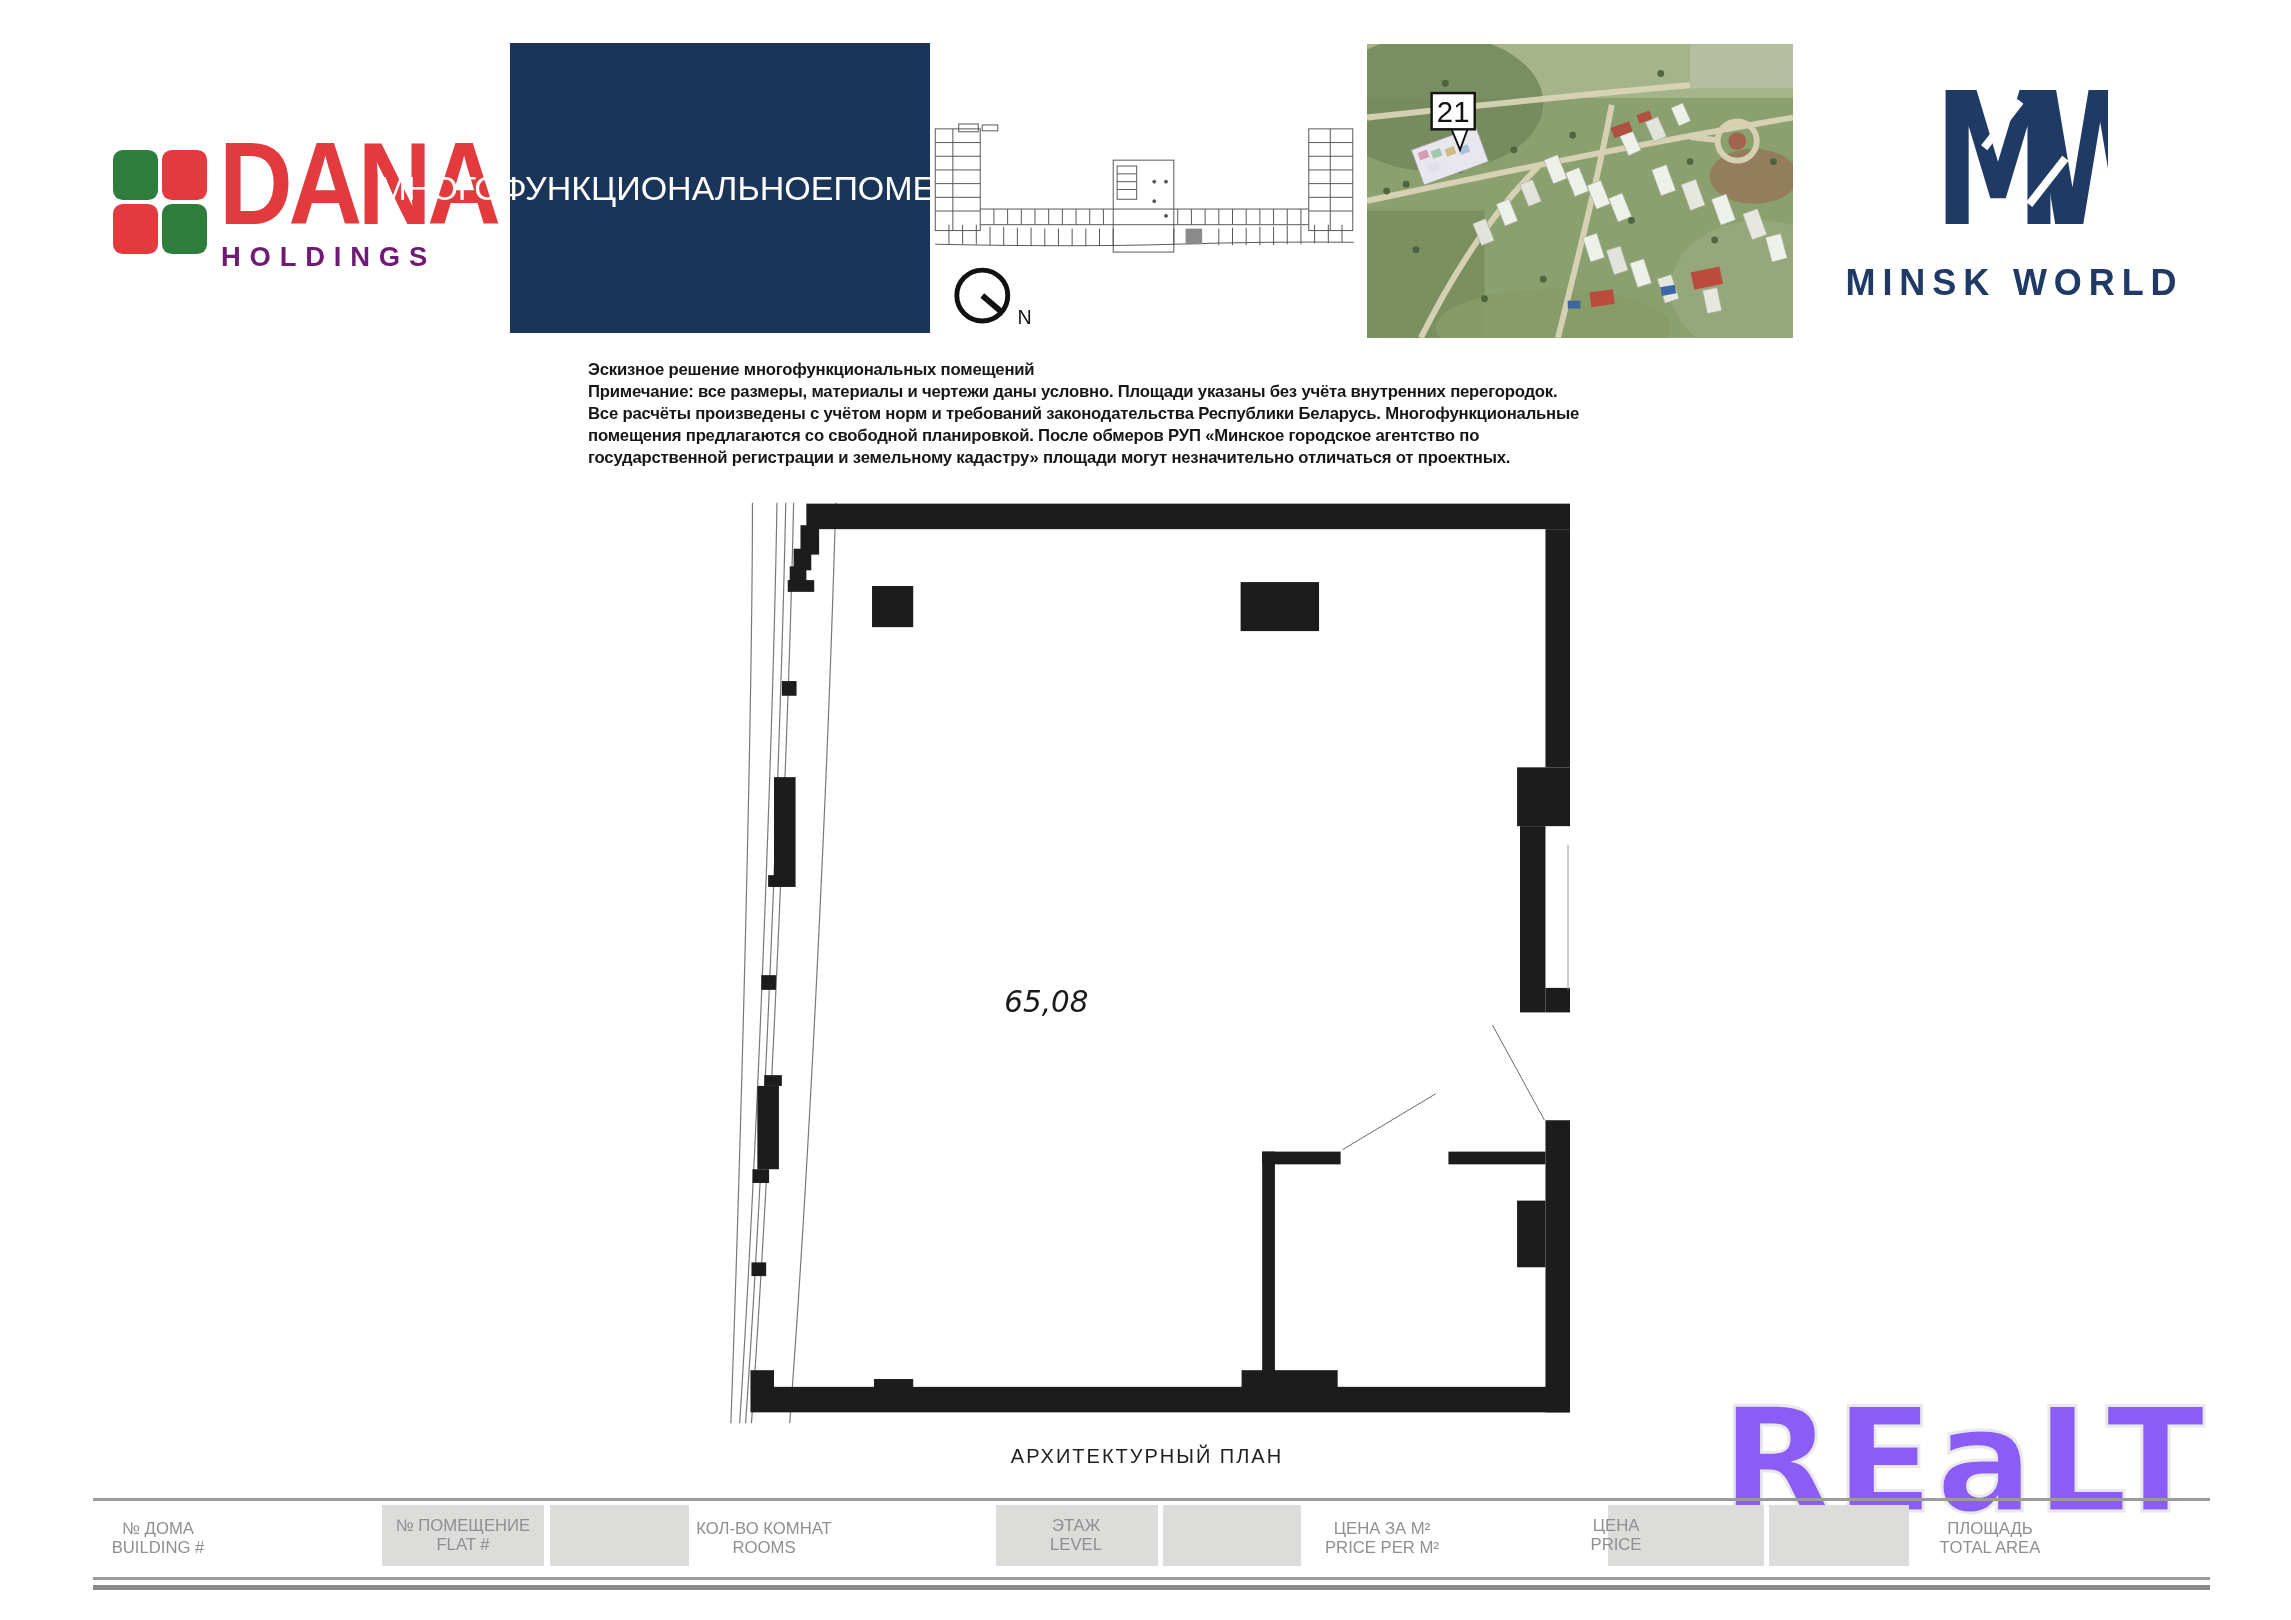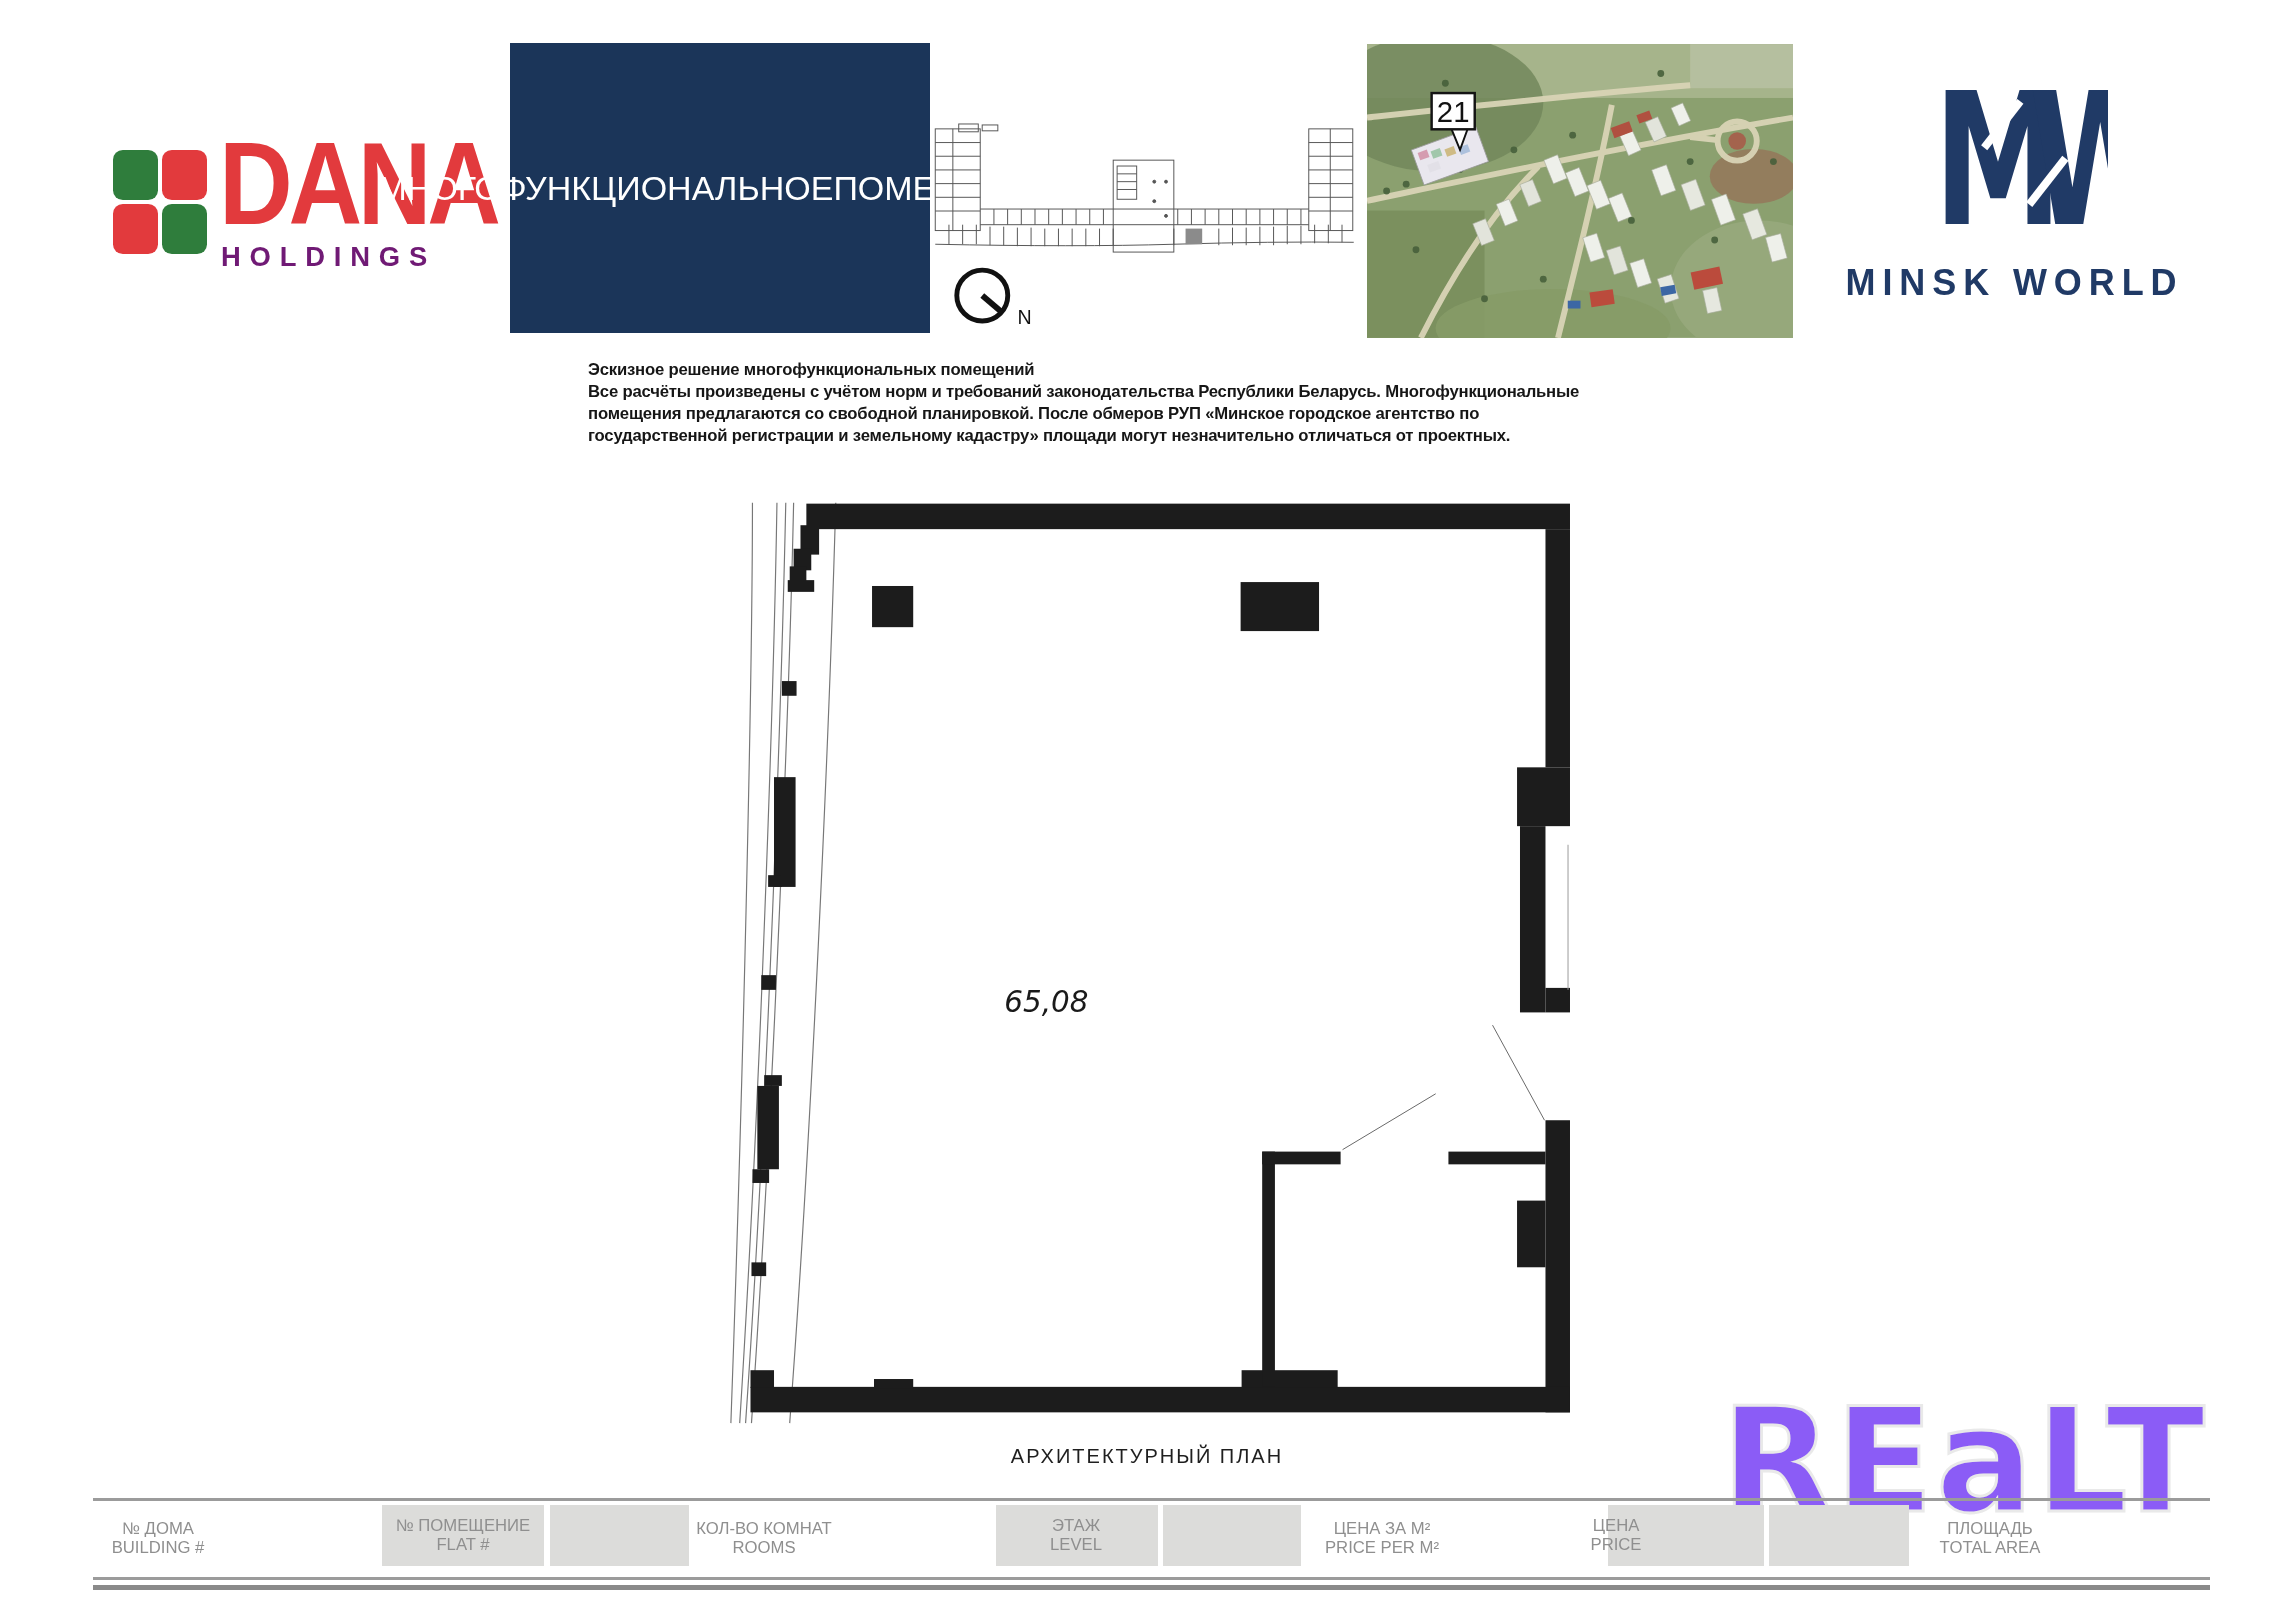--- a/index.html
+++ b/index.html
@@ -196,20 +196,21 @@
         <text x="12" y="122" font-family="'DejaVu Sans',sans-serif" font-weight="700" font-size="132" fill="#203a66" letter-spacing="-34">MW</text>
       </g>
       <rect x="52" y="68" width="60" height="8" fill="#ffffff" transform="rotate(-52 82 72)"></rect>
       <rect x="98" y="126" width="60" height="8" fill="#ffffff" transform="rotate(-52 128 130)"></rect>
     </svg>
     <div class="mw-name" style="color:#203a66">MINSK WORLD</div>
   </div>
 
   <div class="annotation">
     <div>Эскизное решение многофункциональных помещений</div>
+    <div>Примечание: все размеры, материалы и чертежи даны условно. Площади указаны без учёта внутренних перегородок.</div>
     <div>Все расчёты произведены с учётом норм и требований законодательства Республики Беларусь. Многофункциональные</div>
     <div>помещения предлагаются со свободной планировкой. После обмеров РУП «Минское городское агентство по</div>
     <div>государственной регистрации и земельному кадастру» площади могут незначительно отличаться от проектных.</div>
   </div>
 
   <svg class="plan-svg" width="894" height="946" viewBox="740 495 912 965">
 
     <g stroke="#777" stroke-width="1.2" fill="none">
       <path d="M768,513 C768,700 758,1120 746,1452"></path>
       <path d="M793,513 C790,700 776,1120 755,1452"></path>

